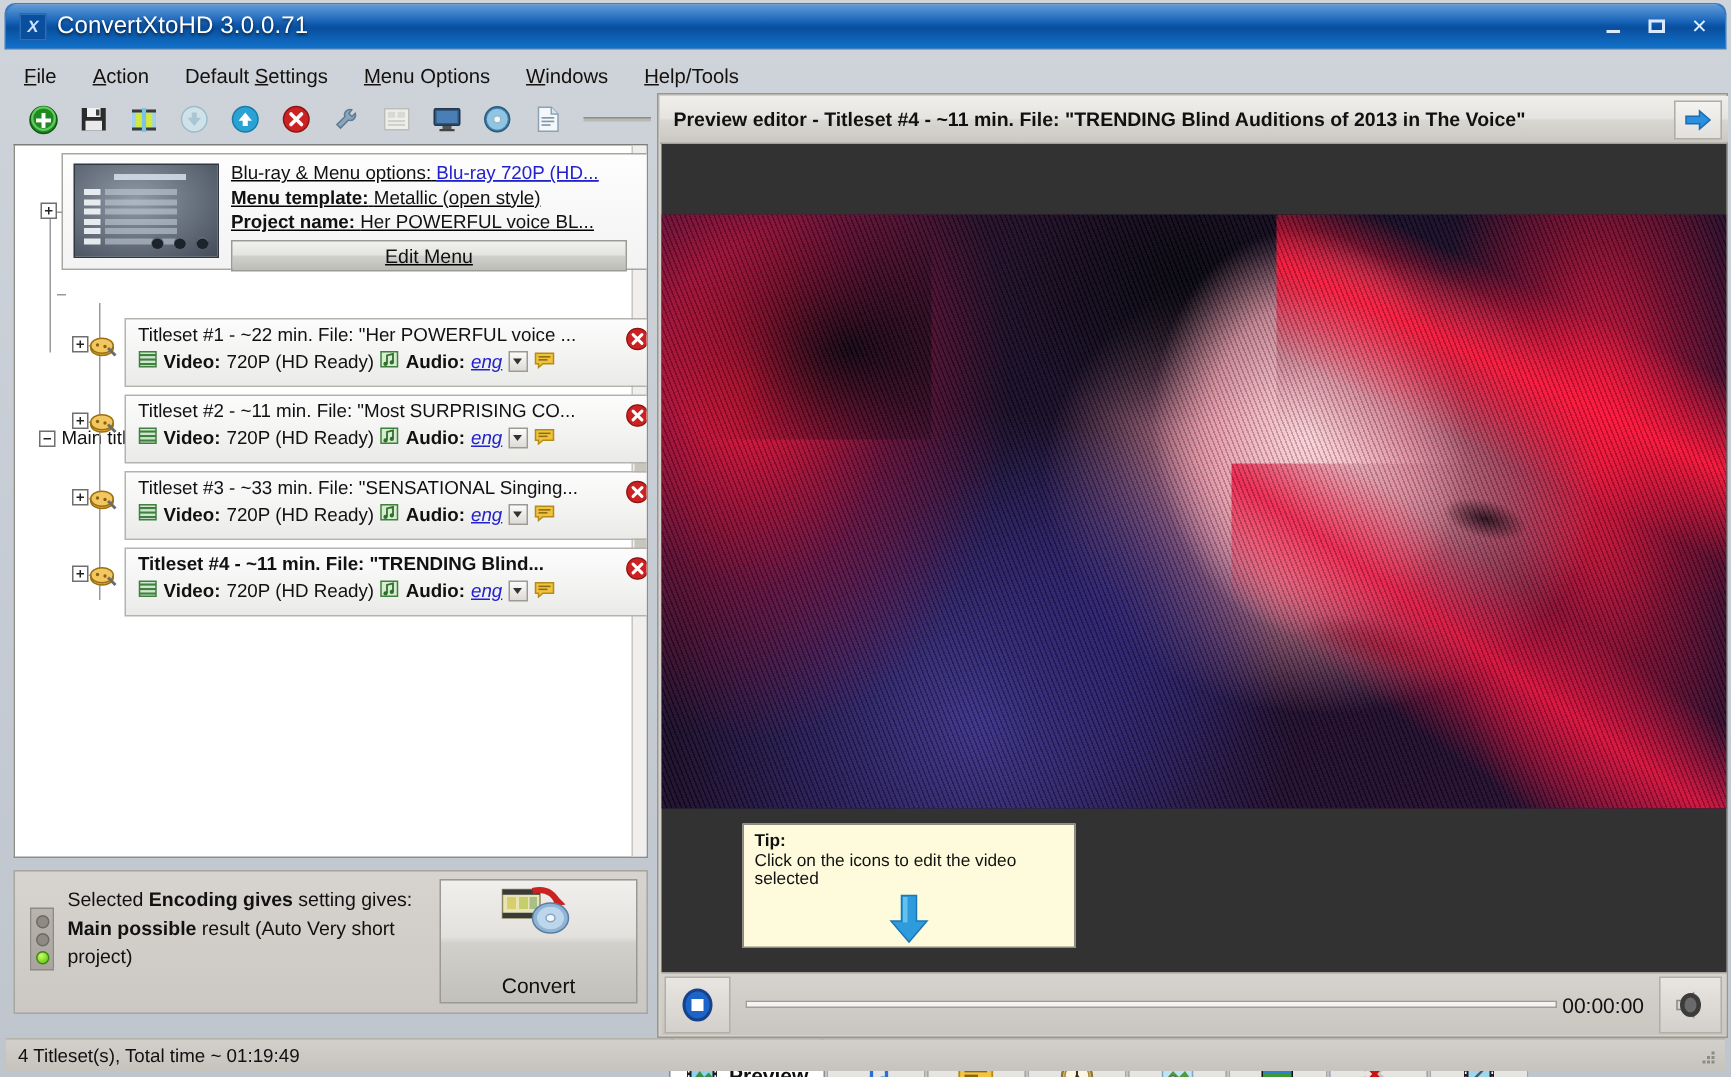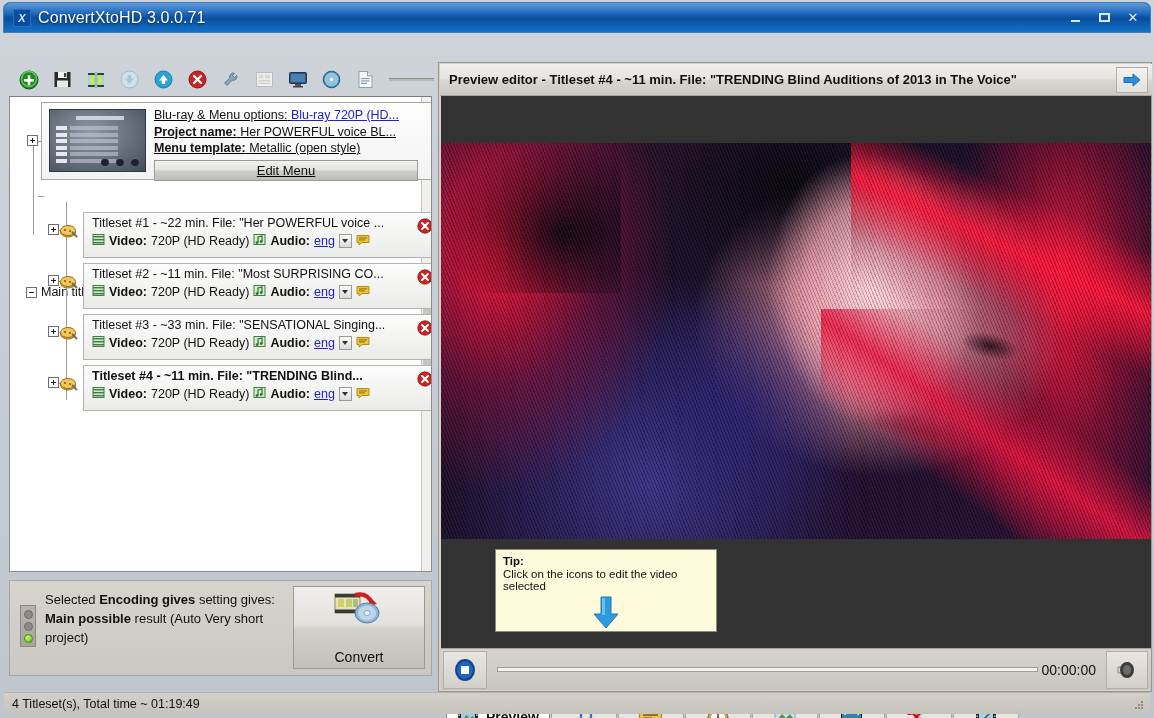--- a/index.html
+++ b/index.html
@@ -117,21 +117,21 @@
   .box-toggle .v{position:absolute;left:4px;top:2px;width:1px;height:5px;background:#222;}
   .main-titles-label{font-size:12.5px;color:#111;margin-left:4px;}
   
   .ts-item{position:absolute; left:73px; width:357px; height:46px;
     background: linear-gradient(180deg,#fcfcfc 0%, #f4f4f3 50%, #eaeae8 100%);
     border:1px solid #b4b4af; box-sizing:border-box; padding: 3px 6px 0 8px;}
   .ts-line1{font-size:12.5px; color:#111; white-space:nowrap; overflow:hidden;}
   .ts-line2{font-size:12.5px; color:#111; display:flex; align-items:center; gap:4px; margin-top:3px;}
   .ts-item.selected .ts-line1{font-weight:bold;}
   .ts-item b{font-weight:bold;}
-  .lang-link{color:#2222cc; text-decoration:underline;}
+  .lang-link{color:#2222cc; text-decoration:underline;font-style:italic;}
   .mini-drop{
     width:13px; height:14px; border:1px solid #9b9b96; background:linear-gradient(180deg,#fbfbfa,#dedbd6);
     display:inline-flex; align-items:center; justify-content:center; box-sizing:border-box;
   }
   .mini-drop i{display:block;width:0;height:0;border-left:3px solid transparent;border-right:3px solid transparent;border-top:4px solid #333;}
   .del-btn{position:absolute; right:6px; top:5px; width:16px;height:16px;}
   .ts-toggle{position:absolute; width:11px;height:11px;border:1px solid #6f6f6f;background:#fff;box-sizing:border-box;}
   .ts-toggle .h{position:absolute;left:2px;top:4px;width:5px;height:1px;background:#222;}
   .ts-toggle .v{position:absolute;left:4px;top:2px;width:1px;height:5px;background:#222;}
   .ts-icon{position:absolute; width:18px;height:16px;}
@@ -307,20 +307,28 @@
   <div class="titlebar">
     <div class="app-icon">X</div>
     <div class="title-text">ConvertXtoHD 3.0.0.71</div>
     <div class="win-buttons">
       <div class="win-btn min"></div>
       <div class="win-btn max"></div>
       <div class="win-btn">✕</div>
     </div>
   </div>
 
+  <div class="menubar">
+    <div class="menu-item"><u>F</u>ile</div>
+    <div class="menu-item"><u>A</u>ction</div>
+    <div class="menu-item">Default <u>S</u>ettings</div>
+    <div class="menu-item"><u>M</u>enu Options</div>
+    <div class="menu-item"><u>W</u>indows</div>
+    <div class="menu-item"><u>H</u>elp/Tools</div>
+  </div>
 
   <div class="toolbar">
     <div class="tb-btn">
       <svg width="20" height="20" viewBox="0 0 20 20">
           <circle cx="10" cy="10" r="9" fill="#1f8a1f" stroke="#0d5a0d"></circle>
           <circle cx="10" cy="9" r="7.5" fill="none" stroke="#62c862" stroke-width="1.5"></circle>
           <rect x="5" y="9" width="10" height="2.6" fill="#fff"></rect>
           <rect x="8.7" y="5.3" width="2.6" height="10" fill="#fff"></rect>
         </svg>
     </div>
@@ -440,26 +448,26 @@
             <div class="mt-dot"></div>
             <div class="mt-dot"></div>
           </div>
       </div>
       <div class="proj-info">
         <div>
           <span>Blu-ray &amp; Menu options:</span>
           <span class="proj-link">Blu-ray 720P (HD...</span>
         </div>
         <div>
+          <b>Menu template:</b>
+          <span>Metallic (open style)</span>
+        </div>
+        <div>
           <b>Project name:</b>
           <span>Her POWERFUL voice BL...</span>
-        </div>
-        <div>
-          <b>Menu template:</b>
-          <span>Metallic (open style)</span>
         </div>
         <div class="edit-menu-btn">Edit Menu</div>
       </div>
     </div>
 
     <div class="vline" style="left:23px; top:44px; height:94px;"></div>
     <div class="hline" style="left:24px; top:44px; width:8px;"></div>
     <div class="box-toggle" style="position:absolute; left:17px; top:38px;">
         <i class="h"></i>
         <i class="v"></i>

